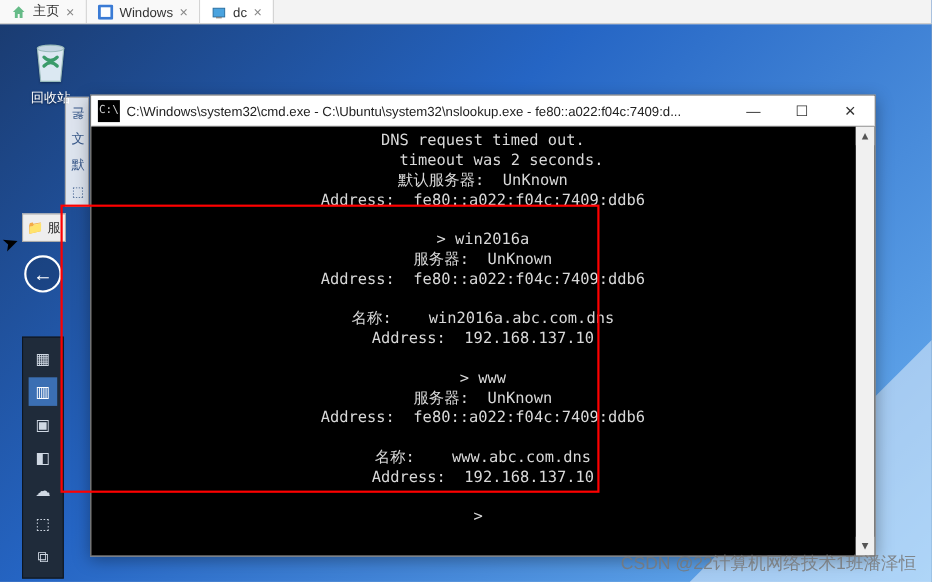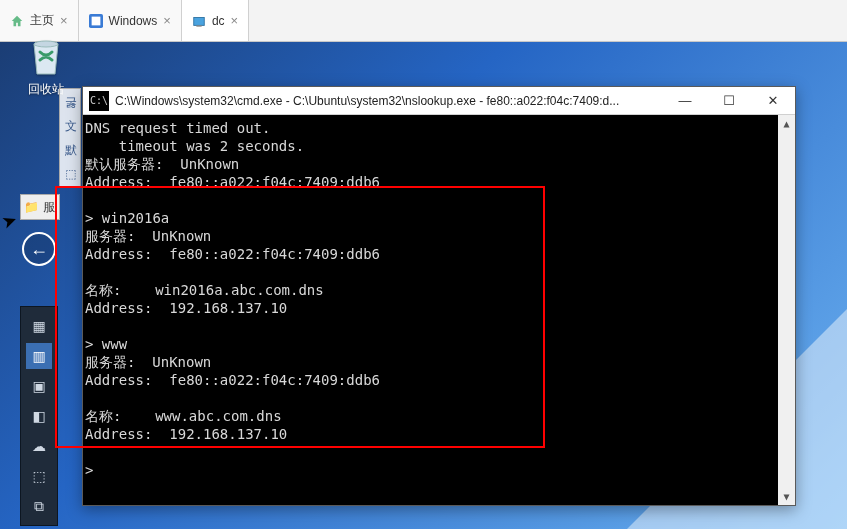--- a/index.html
+++ b/index.html
@@ -4,21 +4,21 @@
   <style>
     * { margin: 0; padding: 0; box-sizing: border-box; }
     body {
       width: 847px; height: 529px;
       font-family: "Microsoft YaHei", Arial, sans-serif;
       background: linear-gradient(135deg, #1a3a6e 0%, #2565c4 40%, #6db3f2 100%);
       overflow: hidden; position: relative;
     }
     
     .tabstrip {
-      position: absolute; top: 0; left: 0; right: 0; height: 42px;
+      position: absolute; top: 0; left: 0; right: 0; height: 22px;
       background: #f3f3f3; border-bottom: 1px solid #c8c8c8;
       display: flex; align-items: stretch;
     }
     .tab {
       display: flex; align-items: center; gap: 6px;
       padding: 0 10px; font-size: 12px; color: #333;
       border-right: 1px solid #d0d0d0; background: #f9f9f9;
     }
     .tab.active { background: #fff; }
     .tab .icon { width: 14px; height: 14px; display: inline-flex; }
@@ -72,21 +72,21 @@
       display: inline-flex; align-items: center; justify-content: center;
       color: #ccc; font-size: 10px; font-family: Consolas, monospace;
     }
     .titlebar .ttext { flex: 1; font-size: 12px; color: #222; white-space: nowrap; overflow: hidden; text-overflow: ellipsis; }
     .winbtns { display: flex; }
     .winbtn { width: 44px; height: 28px; display: flex; align-items: center; justify-content: center;
       font-size: 13px; color: #333; }
     .term {
       flex: 1; background: #000; color: #d8d8d8;
       font-family: "NSimSun","SimSun",Consolas,monospace; font-size: 14px;
-      line-height: 18px; padding: 4px 2px 4px 2px; position: relative; overflow: hidden;
+      line-height: 18px; padding: 4px 2px 4px 2px; position: relative; overflow: hidden; text-align: center;
     }
     .term pre { white-space: pre; margin: 0; }
     .term .scroll { position:absolute; right:0; top:0; bottom:0; width:17px; background:#f0f0f0; }
     .term .scroll .up, .term .scroll .down {
       position:absolute; left:0; right:0; height:17px; background:#f0f0f0;
       display:flex;align-items:center;justify-content:center;color:#555;font-size:10px;
     }
     .term .scroll .up { top:0; } .term .scroll .down { bottom:0; }
     .redbox {
       position: absolute; border: 2px solid #f00;
@@ -209,13 +209,14 @@
 &gt; </pre>
       <div class="scroll">
         <div class="up">▲</div>
         <div class="down">▼</div>
       </div>
     </div>
   </div>
 
   <div class="redbox"></div>
 
+  <div class="watermark">CSDN @22计算机网络技术1班潘泽恒</div>
 </div>
 
 </body></html>

